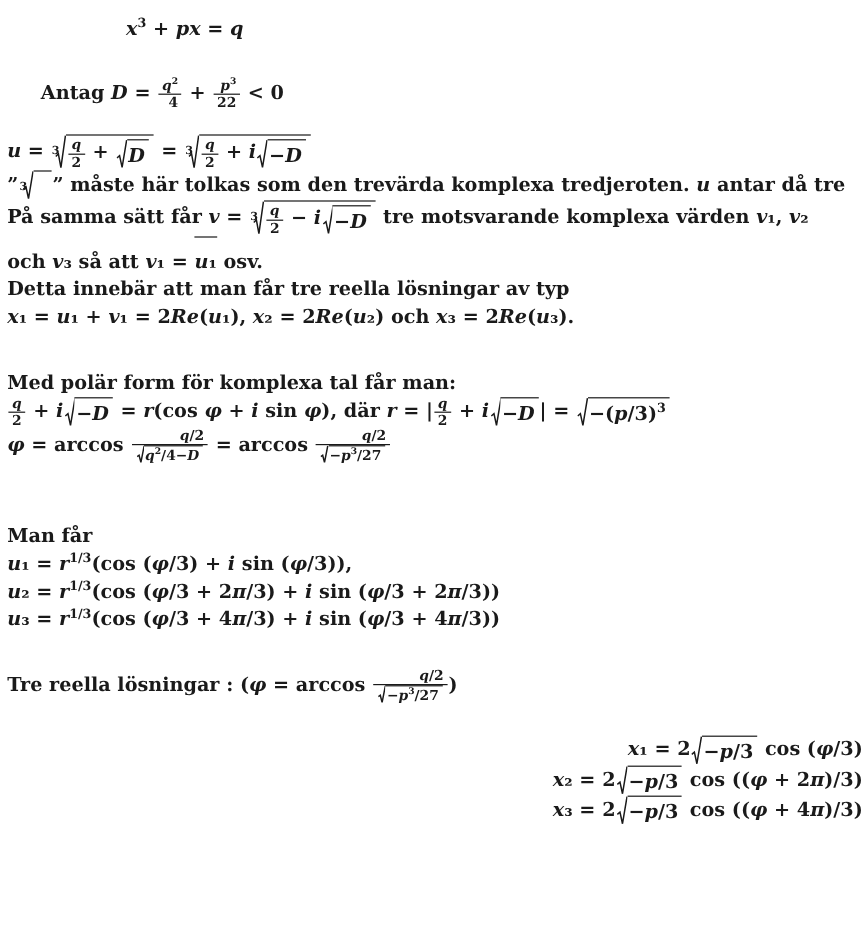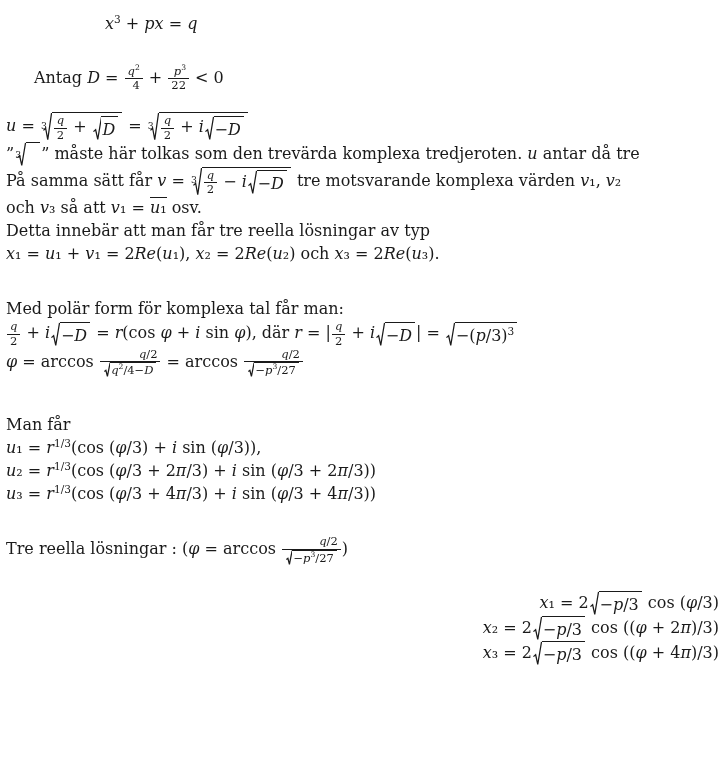--- a/index.html
+++ b/index.html
@@ -8,29 +8,29 @@
     background: #ffffff;
   }
   body {
     width: 723px;
     height: 778px;
     overflow: hidden;
     color: #1a1a1a;
     font-family: "DejaVu Serif", serif;
     font-size: 16px;
   }
-  .page { padding: 6px 4px 0 6px; }
+  .page { padding: 6px 4px 0 6px; font-weight: bold; }
   .block { margin: 0; }
   .line { line-height: 23px; white-space: nowrap; }
   
   .b0 { margin: 6px 0 0 99px; }
   .b1 { margin-top: 30px; margin-left: 28px; }
   .b2 { margin-top: 20px; }
   .b3 { margin-top: 32px; }
-  .b4 { margin-top: 36px; }
+  .b4 { margin-top: 48px; }
   .b5 { margin-top: 30px; }
   .b6 { margin-top: 26px; text-align: right; }
 
   .it { font-style: italic; }
 
   sup.sp {
     font-size: 0.66em;
     line-height: 0;
     vertical-align: super;
   }
@@ -70,21 +70,21 @@
     align-self: flex-start;
     margin: 0.15em -0.42em 0 0;
     position: relative;
     z-index: 1;
   }
 
   
   .ov {
     display: inline-block;
     border-top: 1px solid currentColor;
-    padding-top: 1px;
+    padding-top: 11px;
     line-height: 1.15;
   }
 </style>
 </head>
 <body>
 
 <div class="page">
 
   <div class="block b0">
     <div class="line"><span class="it">x</span><sup class="sp">3</sup> + <span class="it">px</span> = <span class="it">q</span></div>

